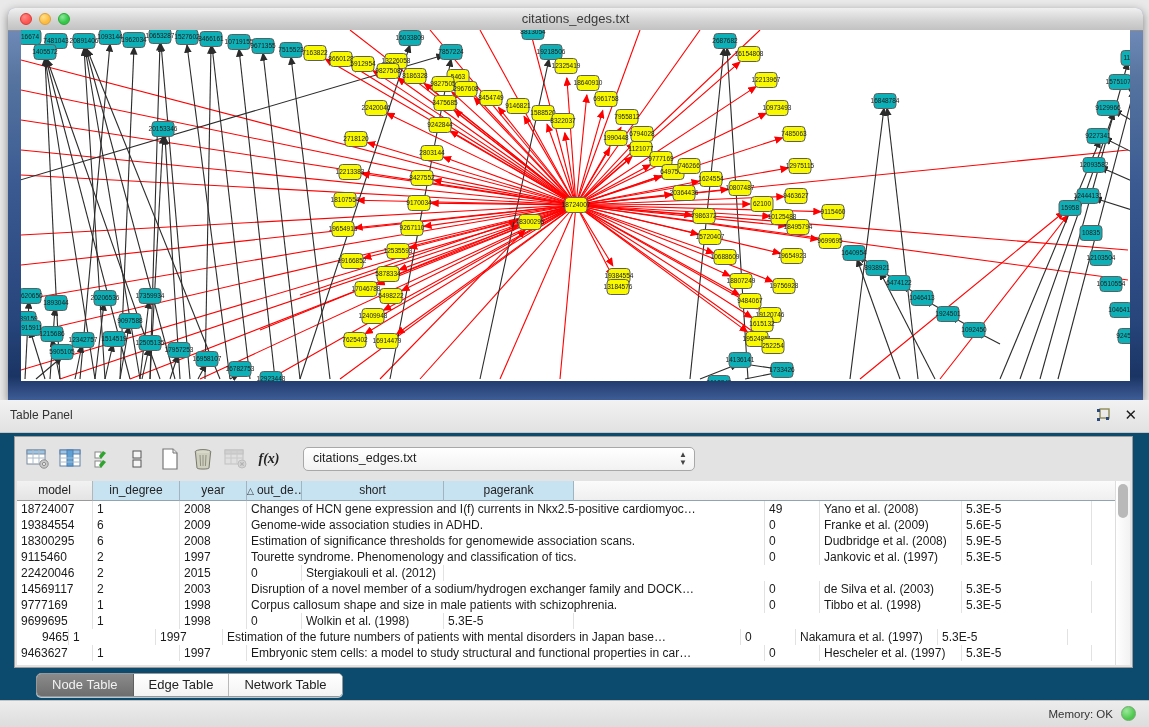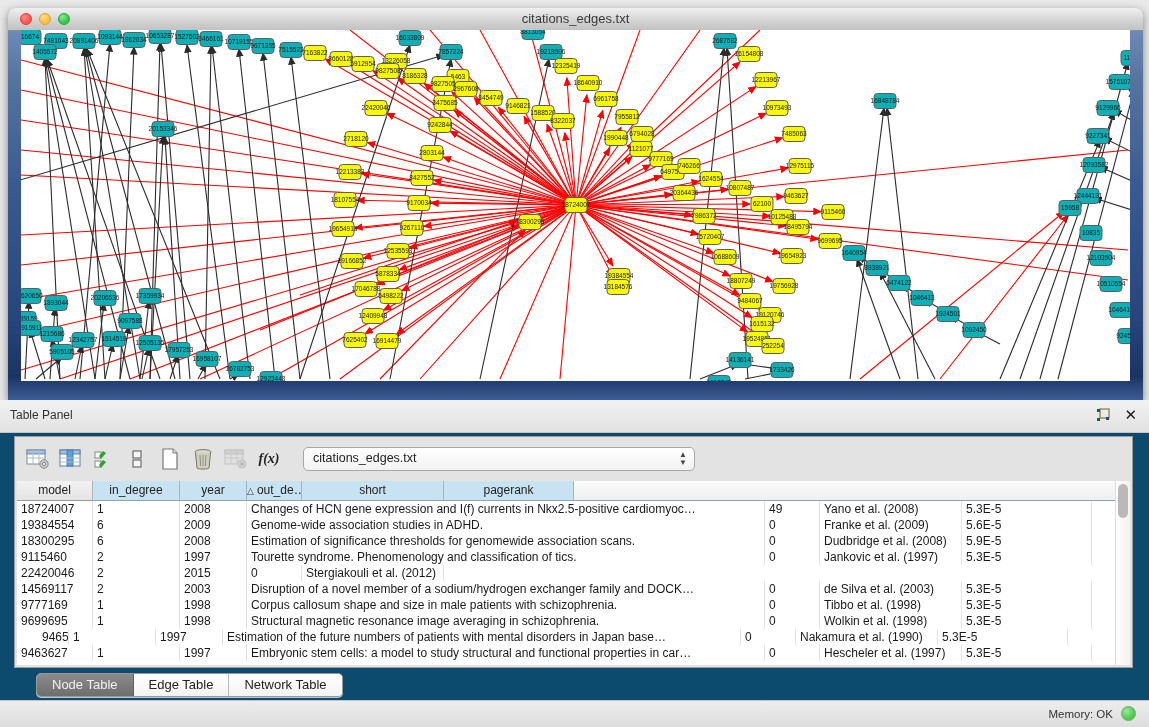--- a/index.html
+++ b/index.html
@@ -965,32 +965,31 @@
             <div class="td" style="width: 67px;">1998</div>
             <div class="td" style="width: 518px;">Corpus callosum shape and size in male patients with schizophrenia.</div>
             <div class="td" style="width: 55px;">0</div>
             <div class="td" style="width: 142px;">Tibbo et al. (1998)</div>
             <div class="td" style="width: 130px;">5.3E-5</div>
           </div>
           <div class="tr">
             <div class="td" style="width: 76px;">9699695</div>
             <div class="td" style="width: 87px;">1</div>
             <div class="td" style="width: 67px;">1998</div>
-            <div class="td" style="width: 518px;">Structural magnetic resonance image averaging in schizophrenia.</div>
             <div class="td" style="width: 55px;">0</div>
             <div class="td" style="width: 142px;">Wolkin et al. (1998)</div>
             <div class="td" style="width: 130px;">5.3E-5</div>
           </div>
           <div class="tr">
             <div class="td" style="width: 52px; padding-left: 25px;">9465546</div>
             <div class="td" style="width: 87px;">1</div>
             <div class="td" style="width: 67px;">1997</div>
             <div class="td" style="width: 518px;">Estimation of the future numbers of patients with mental disorders in Japan base…</div>
             <div class="td" style="width: 55px;">0</div>
-            <div class="td" style="width: 142px;">Nakamura et al. (1990)</div>
+            <div class="td" style="width: 142px;">Nakamura et al. (1997)</div>
             <div class="td" style="width: 130px;">5.3E-5</div>
           </div>
           <div class="tr">
             <div class="td" style="width: 76px;">9463627</div>
             <div class="td" style="width: 87px;">1</div>
             <div class="td" style="width: 67px;">1997</div>
             <div class="td" style="width: 518px;">Embryonic stem cells: a model to study structural and functional properties in car…</div>
             <div class="td" style="width: 55px;">0</div>
             <div class="td" style="width: 142px;">Hescheler et al. (1997)</div>
             <div class="td" style="width: 130px;">5.3E-5</div>

